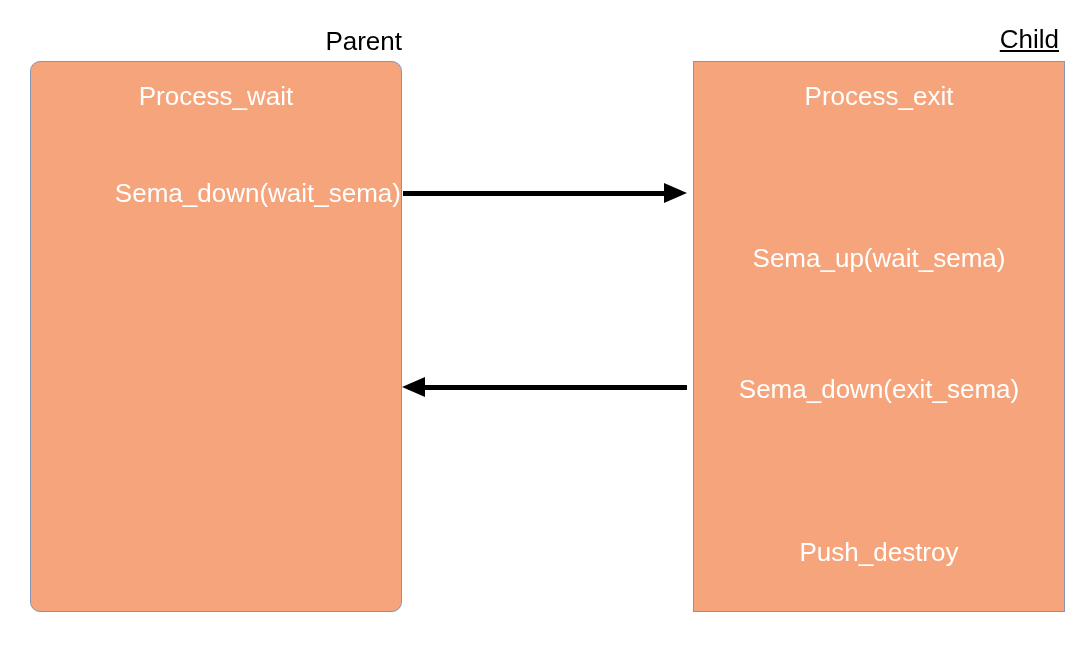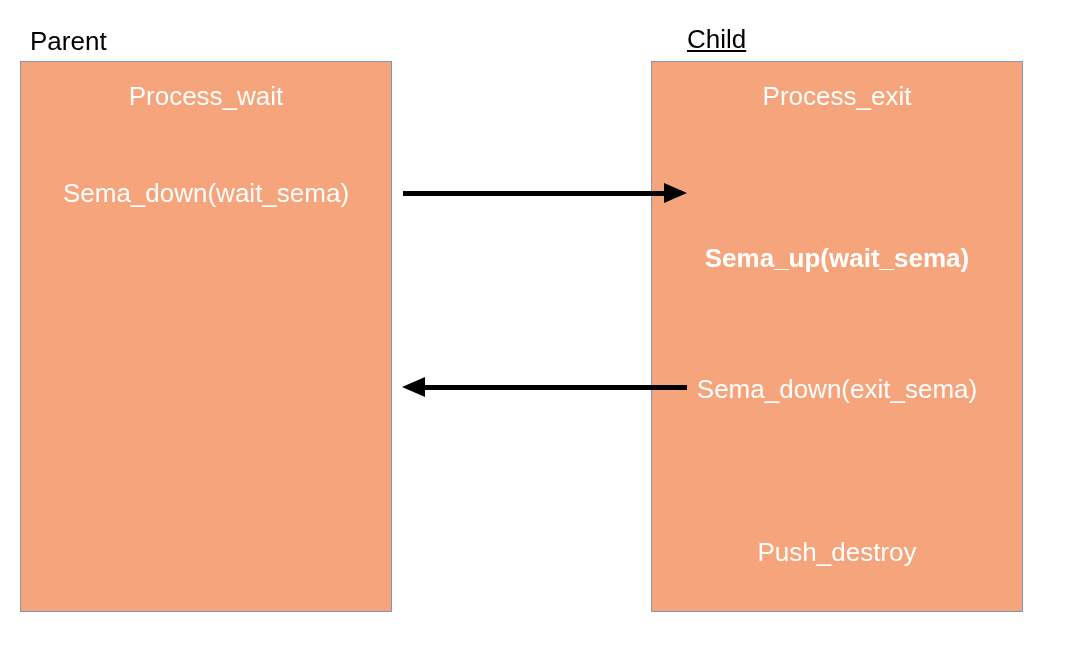--- a/index.html
+++ b/index.html
@@ -16,21 +16,21 @@
     position: relative;
     width: 1081px;
     height: 645px;
     background: var(--background);
     font-family: "Liberation Sans", sans-serif;
     overflow: hidden;
   }
   .box-title {
     position: absolute;
     width: 372px;
-    text-align: left;
+    text-align: right;
     font-size: 26px;
     line-height: 30px;
     color: var(--title-text);
   }
   .proc-box {
     position: absolute;
     top: 61px;
     width: 372px;
     height: 551px;
     background: var(--box-fill);
@@ -62,28 +62,28 @@
   .arrow-head.left  { border-right: 23px solid var(--arrow); }
 </style>
 </head>
 <body>
 
 <div class="canvas">
 
   <div class="box-title" style="left:30px; top:26px;">Parent</div>
   <div class="box-title" style="left:687px; top:24px;text-decoration:underline;">Child</div>
 
-  <div class="proc-box" style="left:20px;">
+  <div class="proc-box" style="left:30px;border-radius:10px;">
     <div class="step" style="top:18px;">Process_wait</div>
-    <div class="step" style="top:115px;">Sema_down(wait_sema)</div>
+    <div class="step" style="top:115px;text-align:right;">Sema_down(wait_sema)</div>
   </div>
 
-  <div class="proc-box" style="left:651px;padding-left:12px;">
+  <div class="proc-box" style="left:693px;padding-left:12px;">
     <div class="step" style="top:18px;">Process_exit</div>
-    <div class="step" style="top:180px;font-weight:bold;">Sema_up(wait_sema)</div>
+    <div class="step" style="top:180px;">Sema_up(wait_sema)</div>
     <div class="step" style="top:311px;">Sema_down(exit_sema)</div>
     <div class="step" style="top:474px;">Push_destroy</div>
   </div>
 
   <div>
     <div class="arrow-line" style="left:403px; top:191px; width:262px;"></div>
     <div class="arrow-head right" style="left:664px; top:183px;"></div>
   </div>
 
   <div>

